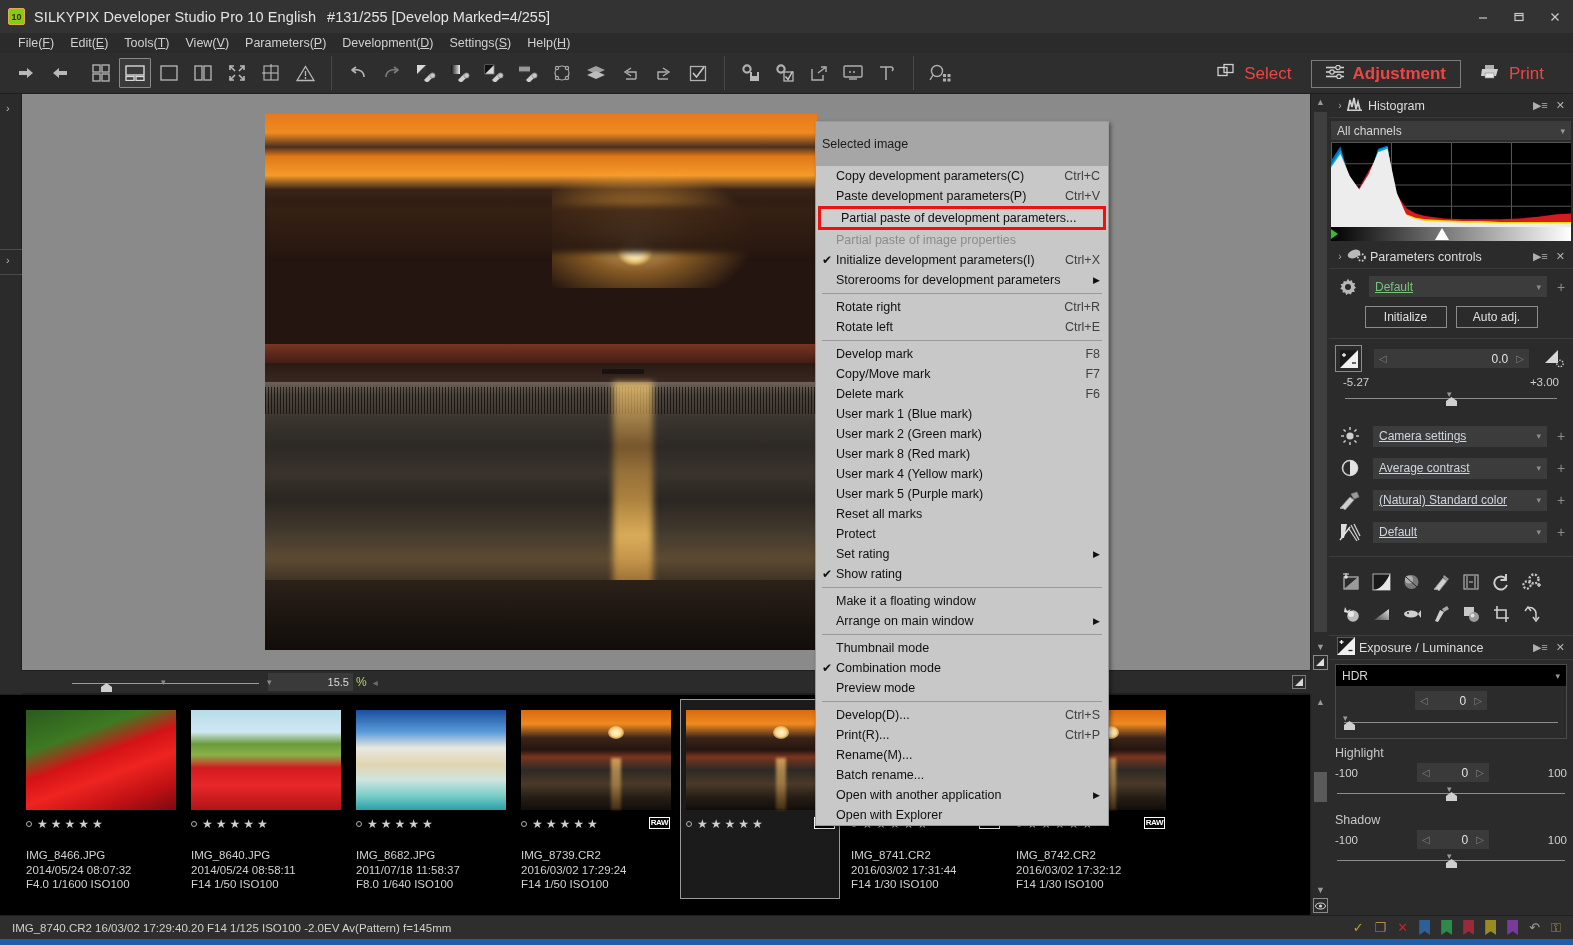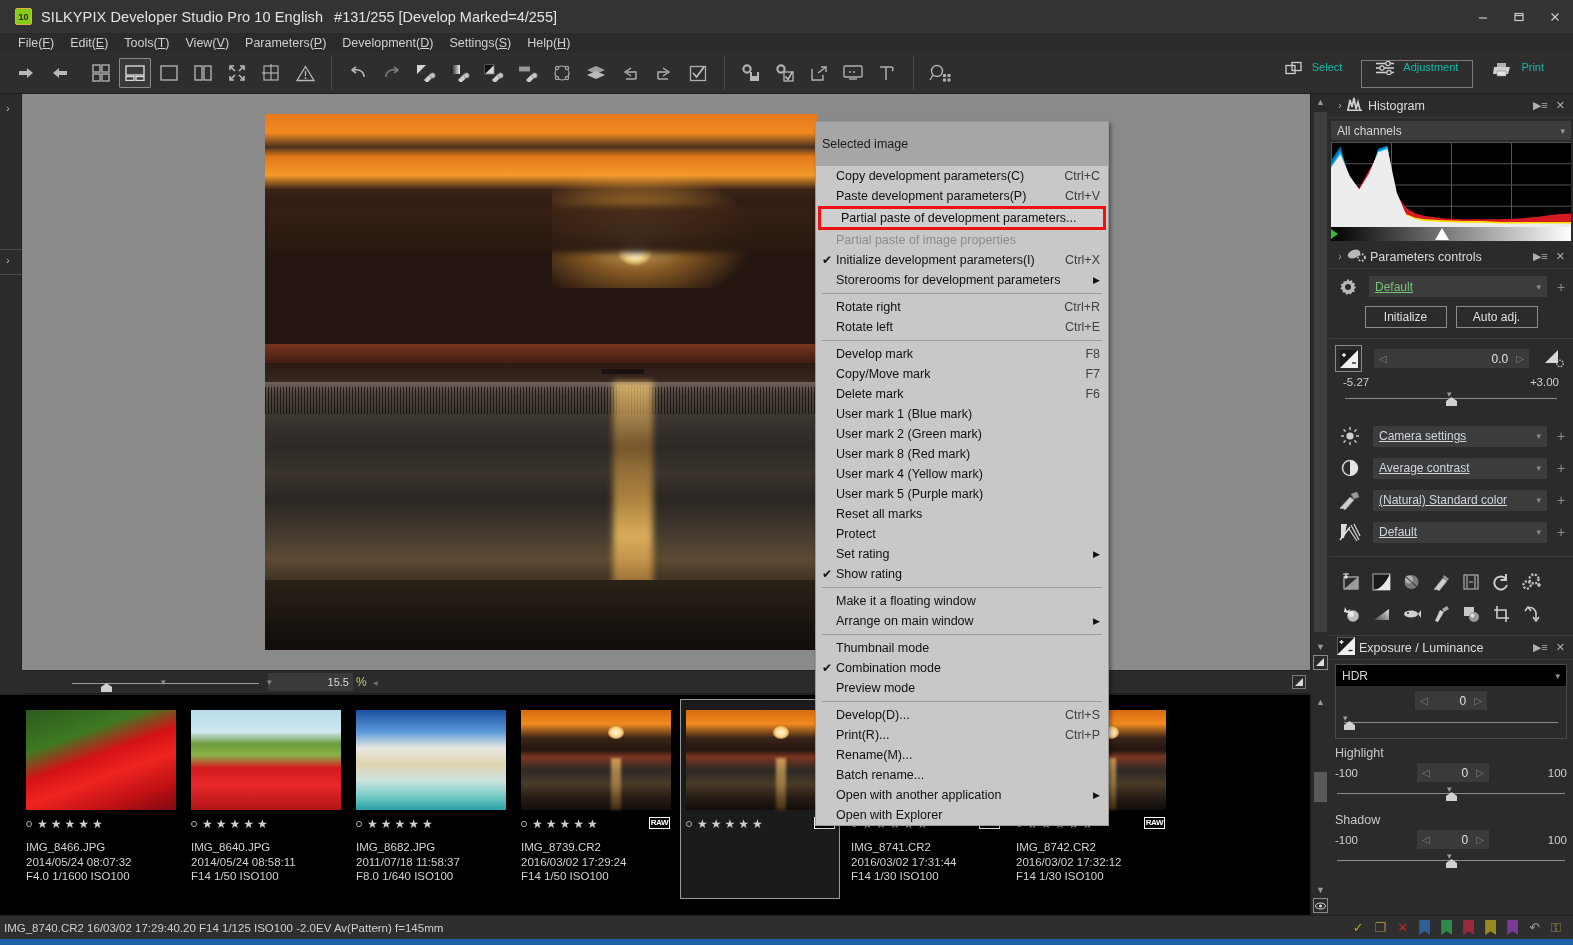--- a/index.html
+++ b/index.html
@@ -12,21 +12,21 @@
     -webkit-font-smoothing: antialiased;
   }
   .app { position: relative; width: 1573px; height: 945px; }
 
   
   .titlebar {
     position: absolute; left: 0; top: 0; width: 1573px; height: 33px;
     background: #333333; display: flex; align-items: center;
   }
   .app-icon {
-    width: 17px; height: 17px; margin-left: 15px; border-radius: 2px;
+    width: 17px; height: 17px; margin-left: 8px; border-radius: 2px;
     background: #84cc16; color: #3a2a06; font-size: 9px; font-weight: bold;
     display: flex; align-items: center; justify-content: center;
     border: 1px solid #e0ad4a;
   }
   .title-text { margin-left: 9px; font-size: 14.5px; color: #e3e3e3; letter-spacing: .1px;}
   .title-sub { margin-left: 11px; font-size: 14.5px; color: #e3e3e3; }
   .win-controls { position: absolute; right: 0; top: 0; height: 33px; display: flex; }
   .win-btn {
     width: 36px; height: 33px; display: flex; align-items: center; justify-content: center;
     color: #c9c9c9; font-size: 13px;
@@ -49,25 +49,25 @@
   .tb-group { display: flex; align-items: center; height: 41px; }
   .tb-sep { width: 1px; height: 34px; background: #4a4a4a; margin: 0 9px; }
   .tb-btn {
     width: 32px; height: 30px; display: flex; align-items: center; justify-content: center;
     margin: 0 1px; border: 1px solid transparent; border-radius: 1px;
   }
   .tb-btn.active { background: #3a3a3a; border-color: #8a8a8a; }
   .tb-btn svg { display: block; }
   .tb-right { position: absolute; right: 0; top: 0; height: 41px; display: flex; align-items: center; }
   .tb-mode {
-    display: flex; align-items: flex-start; gap: 9px; height: 28px;
-    padding: 0 14px; font-size: 11px; color: #14b8a6; margin-right: 4px;
+    display: flex; align-items: center; gap: 9px; height: 28px;
+    padding: 0 14px; font-size: 17px; color: #ef4444; margin-right: 4px;
     border: 1px solid transparent;
   }
-  .tb-mode.boxed { border: 1px solid #7c7c7c; }
+  .tb-mode.boxed { border: 1px solid #7c7c7c; font-weight: bold; }
 
   
   .left-rail {
     position: absolute; left: 0; top: 94px; width: 22px; height: 576px;
     background: #2b2b2b; border-right: 1px solid #1f1f1f;
   }
   .rail-tab {
     position: absolute; left: 0; width: 22px; height: 1px; background: #4a4a4a;
   }
   .rail-arrow {
@@ -190,21 +190,21 @@
   .thumbcell {
     position: absolute; top: 4px; width: 160px; height: 200px;
     background: #000; border: 1px solid transparent;
   }
   .thumbcell.selected { background: #1b1b1b; border: 1px solid #9a9a9a; }
   .thumbimg {
     position: absolute; left: 5px; top: 10px; width: 150px; height: 100px;
     background: #111;
   }
   .thumbmeta {
-    position: absolute; left: 5px; top: 140px; width: 152px;
+    position: absolute; left: 5px; top: 148px; width: 152px;
     font-size: 11.5px; color: #d2d2d2; line-height: 14.5px;
   }
   .stars {
     position: absolute; left: 5px; top: 117px; width: 150px; height: 14px;
     display: flex; align-items: center; gap: 3px;
     font-size: 12px; color: #cfcfcf;
   }
   .stars .circ {
     width: 6px; height: 6px; border: 1px solid #b0b0b0; border-radius: 50%;
     margin-right: 2px;
@@ -317,21 +317,21 @@
     background: #cfcfcf;
   }
   .ctxsep { height: 1px; background: #9a9a9a; margin: 3px 6px; }
 
   
   .statusbar {
     position: absolute; left: 0; top: 915px; width: 1573px; height: 24px;
     background: #2e2e2e; display: flex; align-items: center;
     border-top: 1px solid #1f1f1f;
   }
-  .status-text { font-size: 11.5px; color: #d0d0d0; padding-left: 4px; }
+  .status-text { font-size: 11.5px; color: #d0d0d0; padding-left: 12px; }
   .status-icons { margin-left: auto; display: flex; align-items: center; gap: 11px; padding-right: 12px; }
   .tagico { width: 11px; height: 15px; clip-path: polygon(0 0, 100% 0, 100% 100%, 50% 75%, 0 100%); }
   .bottom-accent { position: absolute; left: 0; top: 939px; width: 1573px; height: 6px; background: #1e5fa8; }
 </style>
 </head>
 <body>
 
 <div class="app">
 
   <div class="titlebar">

